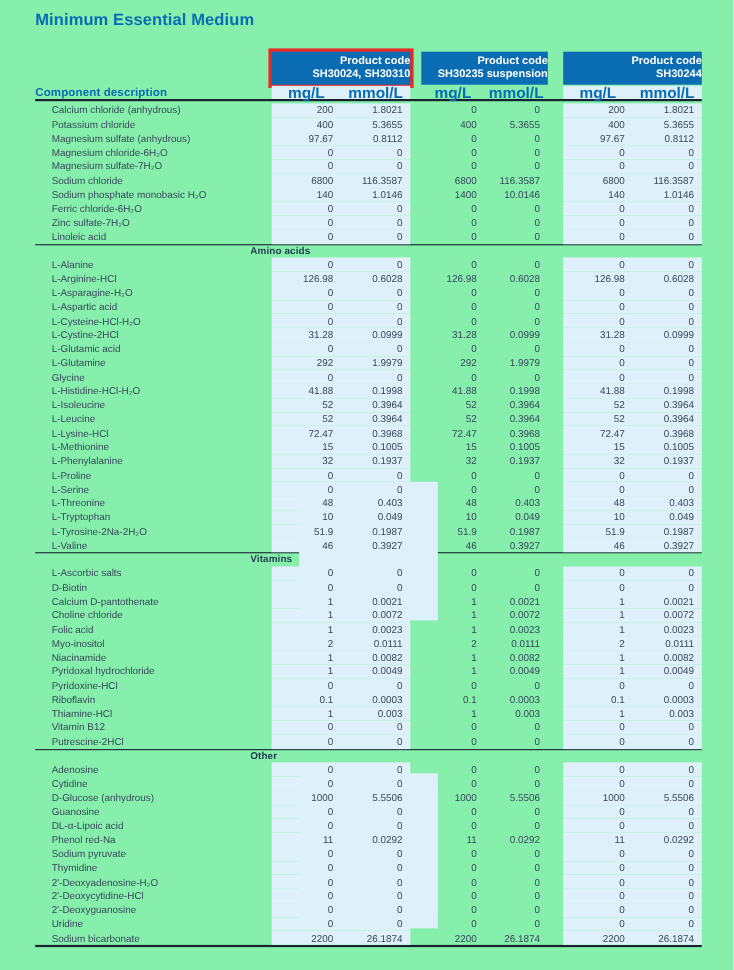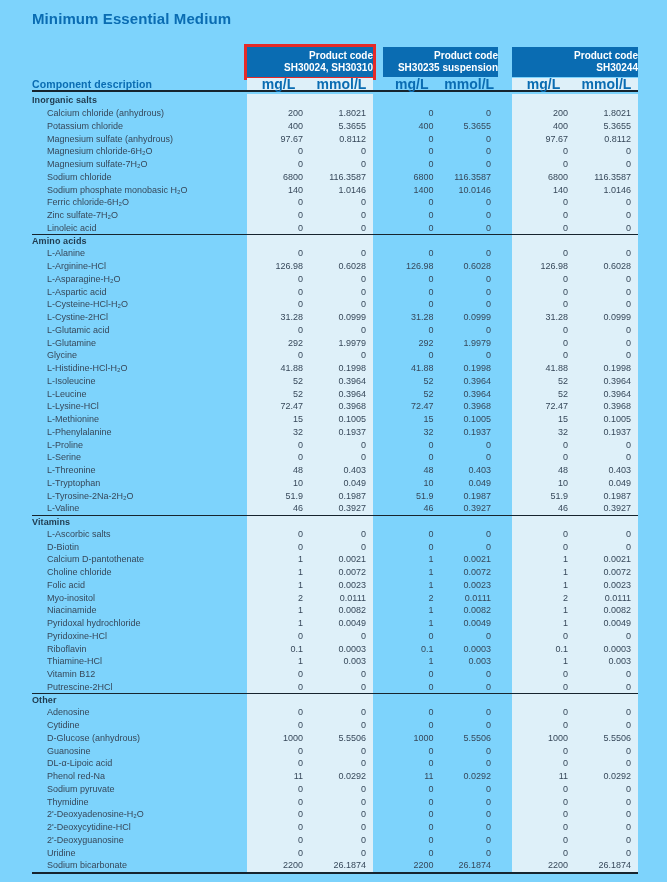--- a/index.html
+++ b/index.html
@@ -6,21 +6,21 @@
     --accent:#0a6cb2;
     --band:#def0f9;
     --text:#37485a;
     --sec:#1f3a4e;
     --rule:#16242e;
     --hl:#e52a28;
   }
   *{margin:0;padding:0;box-sizing:border-box;}
   html,body{background:#ffffff;}
   body{font-family:"Liberation Sans","DejaVu Sans",sans-serif;}
-  .page{position:relative;width:667px;height:882px;background:#7dd3fc;overflow:hidden;}
+  .page{position:relative;width:667px;height:882px;background:#86efac;overflow:hidden;}
 
   .title{position:absolute;left:32px;top:8px;color:var(--accent);
          font-size:15px;line-height:21px;font-weight:bold;letter-spacing:0.1px;}
 
   .boxes-row{position:absolute;left:32px;top:47px;display:flex;align-items:stretch;}
   .spacer{width:215px;flex:0 0 215px;}
   .pbox{background:var(--accent);color:#fff;font-weight:bold;font-size:10px;line-height:12.5px;
         text-align:right;height:30px;display:flex;flex-direction:column;justify-content:center;}
   .pbox.w1{width:126px;flex:0 0 126px;}
   .pbox.w2{width:115px;flex:0 0 115px;}
@@ -33,21 +33,21 @@
              border-bottom:2px solid var(--rule);align-items:center;}
   .units-row .lblhead{width:215px;flex:0 0 215px;color:var(--accent);font-weight:bold;
              font-size:10.5px;letter-spacing:0.1px;}
   .ugrp{display:flex;height:100%;align-items:center;}
   .ugrp span{width:50%;text-align:center;color:var(--accent);font-weight:bold;font-size:14px;}
 
   .grpbg{background:var(--band);}
 
   #table-body{position:absolute;left:32px;top:94px;width:606px;border-bottom:2px solid var(--rule);}
   .trow{display:flex;height:12.75px;align-items:center;font-size:9px;color:var(--text);}
-  .trow.rule-top{border-top:1px solid var(--rule);}
+  .trow.rule-top{border-top:1px solid var(--rule);flex-direction:column;}
   .lbl{width:215px;flex:0 0 215px;white-space:nowrap;overflow:hidden;}
   .lbl.ind{padding-left:15px;}
   .lbl.sec{font-weight:bold;color:var(--sec);font-size:9px;letter-spacing:0.1px;}
   .grp{display:flex;height:100%;align-items:center;}
   .grp.w1{width:126px;flex:0 0 126px;}
   .grp.w2{width:115px;flex:0 0 115px;}
   .grp.w3{width:126px;flex:0 0 126px;}
   .grp .v{width:50%;text-align:right;padding-right:7px;}
   .cgap{height:100%;}
   .cgap.gapA{flex:0 0 10px;}
@@ -93,37 +93,20 @@
     </div>
     <div class="cgap gapB"></div>
     <div class="ugrp w3 grp grpbg">
       <span>mg/L</span>
       <span>mmol/L</span>
     </div>
   </div>
 
   <div id="table-body">
       <div class="trow">
-        <div class="lbl sec">Inorganic salts</div>
-        <div class="grp w1 grpbg">
-          <span class="v"></span>
-          <span class="v"></span>
-        </div>
-        <div class="cgap gapA"></div>
-        <div class="grp w2">
-          <span class="v"></span>
-          <span class="v"></span>
-        </div>
-        <div class="cgap gapB"></div>
-        <div class="grp w3 grpbg">
-          <span class="v"></span>
-          <span class="v"></span>
-        </div>
-      </div>
-      <div class="trow">
         <div class="lbl ind">Calcium chloride (anhydrous)</div>
         <div class="grp w1 grpbg">
           <span class="v">200</span>
           <span class="v">1.8021</span>
         </div>
         <div class="cgap gapA"></div>
         <div class="grp w2">
           <span class="v">0</span>
           <span class="v">0</span>
         </div>

